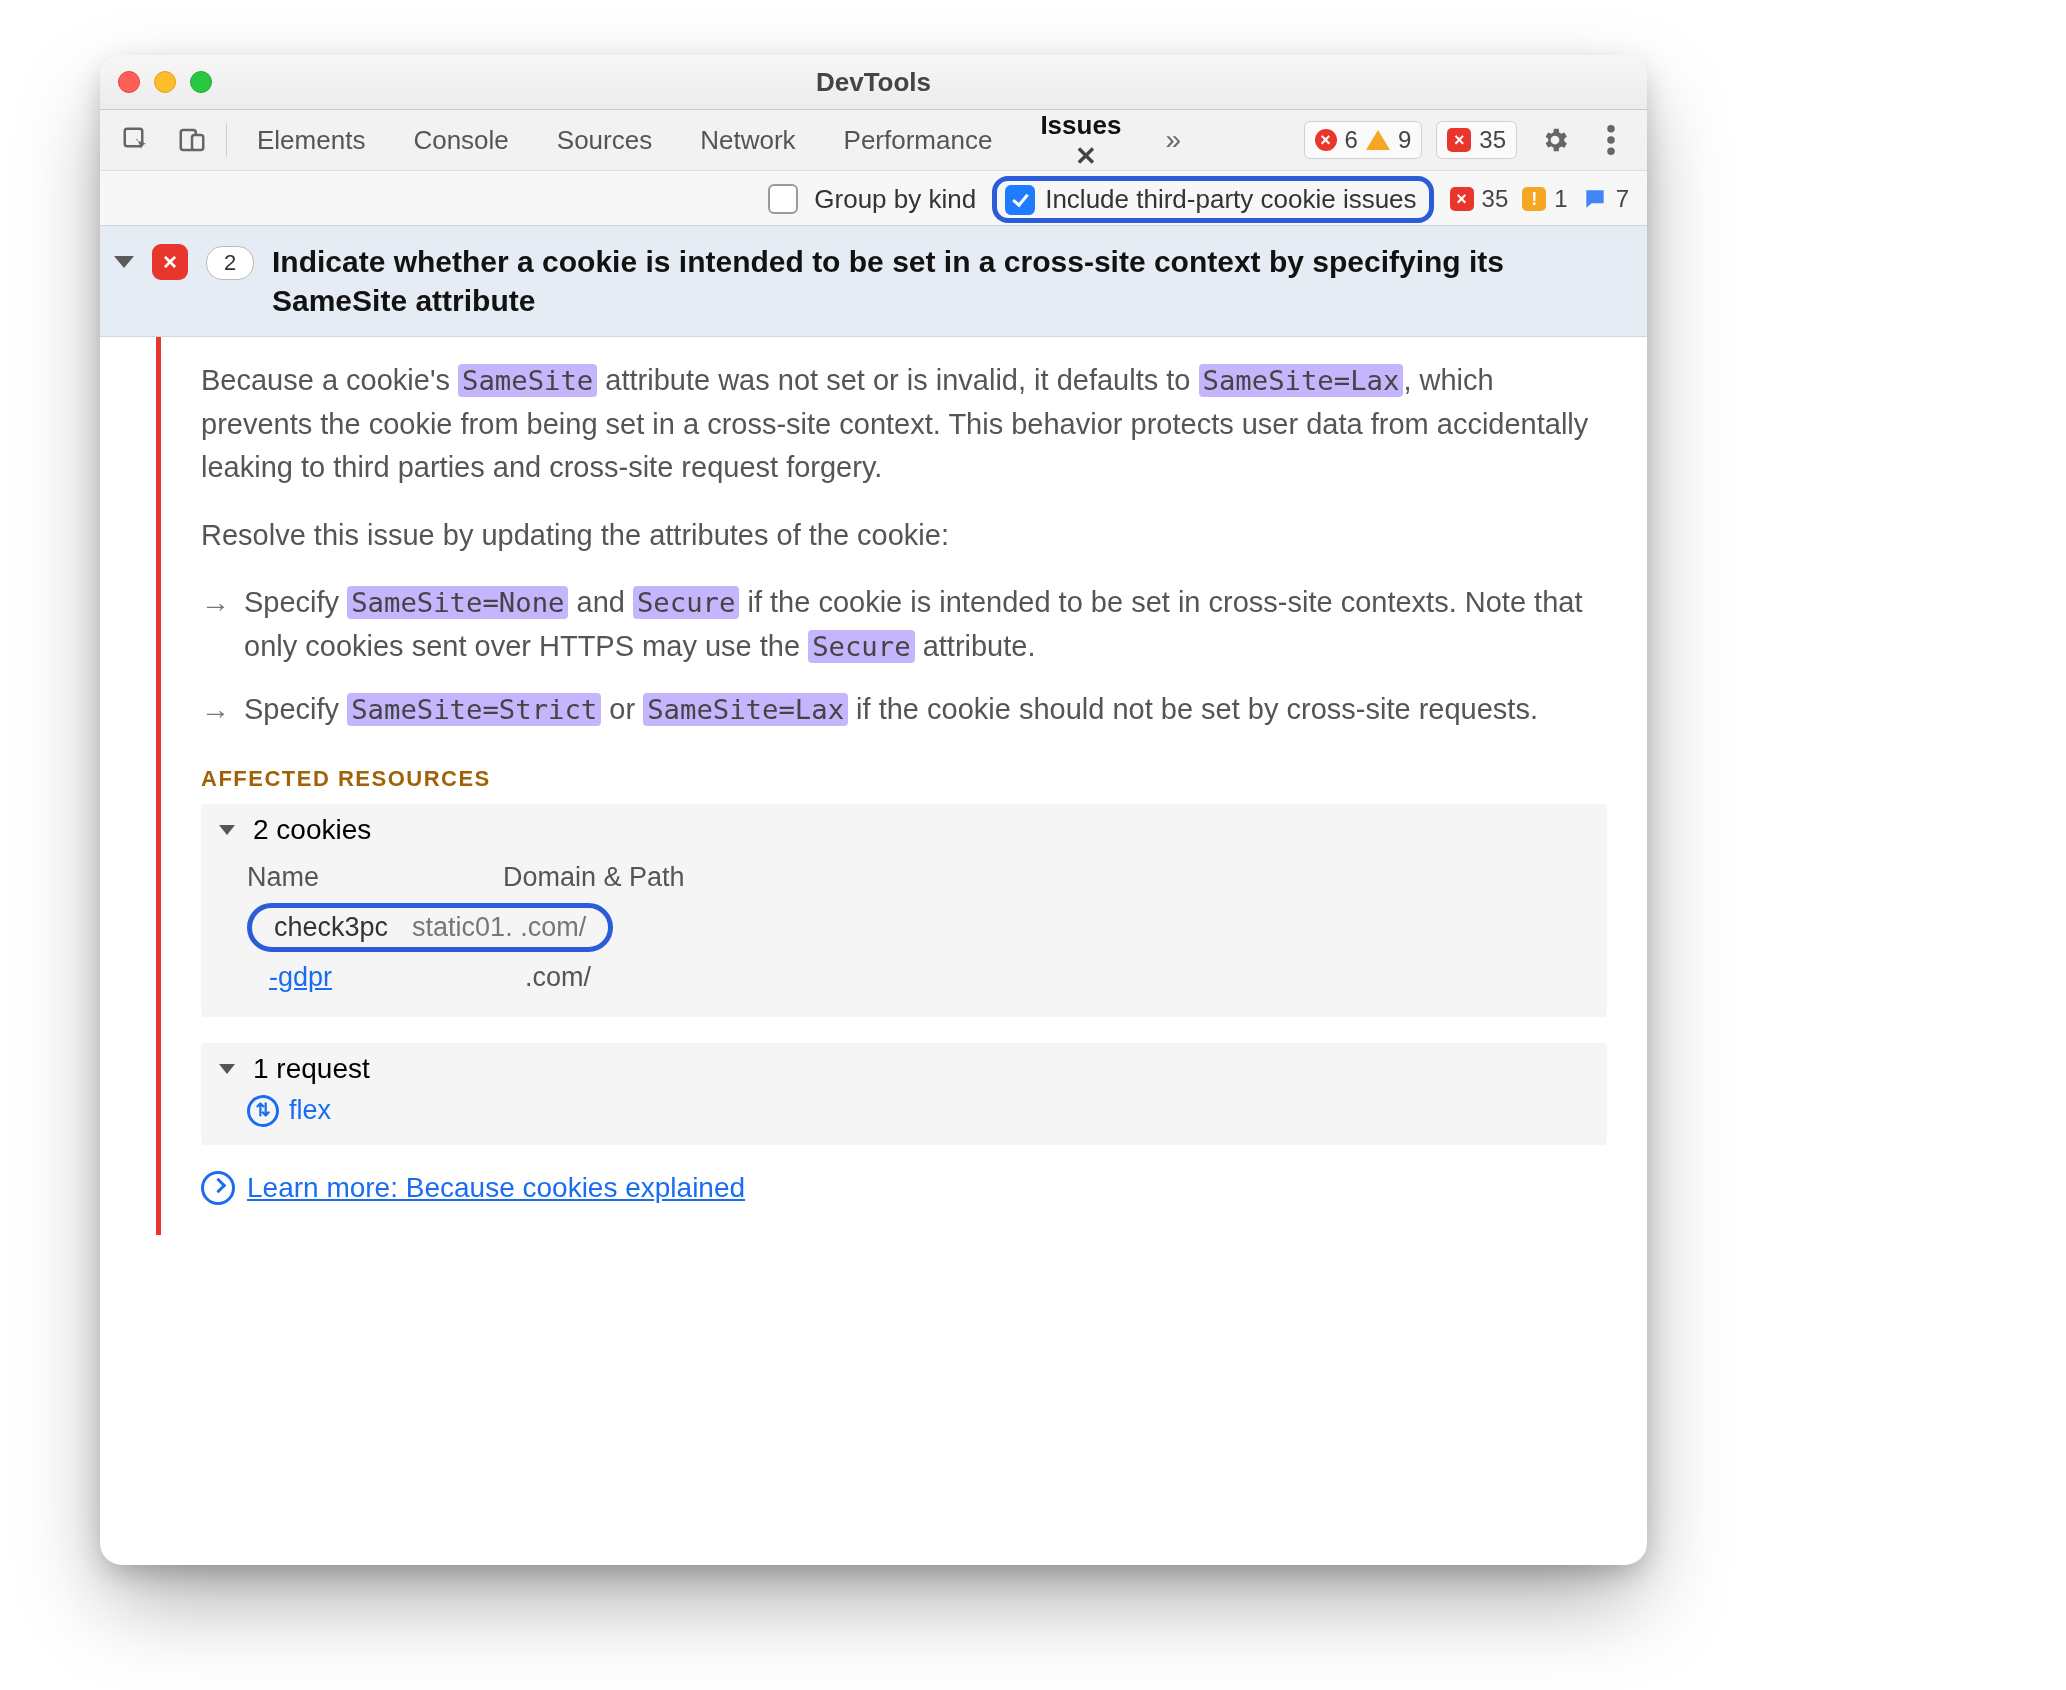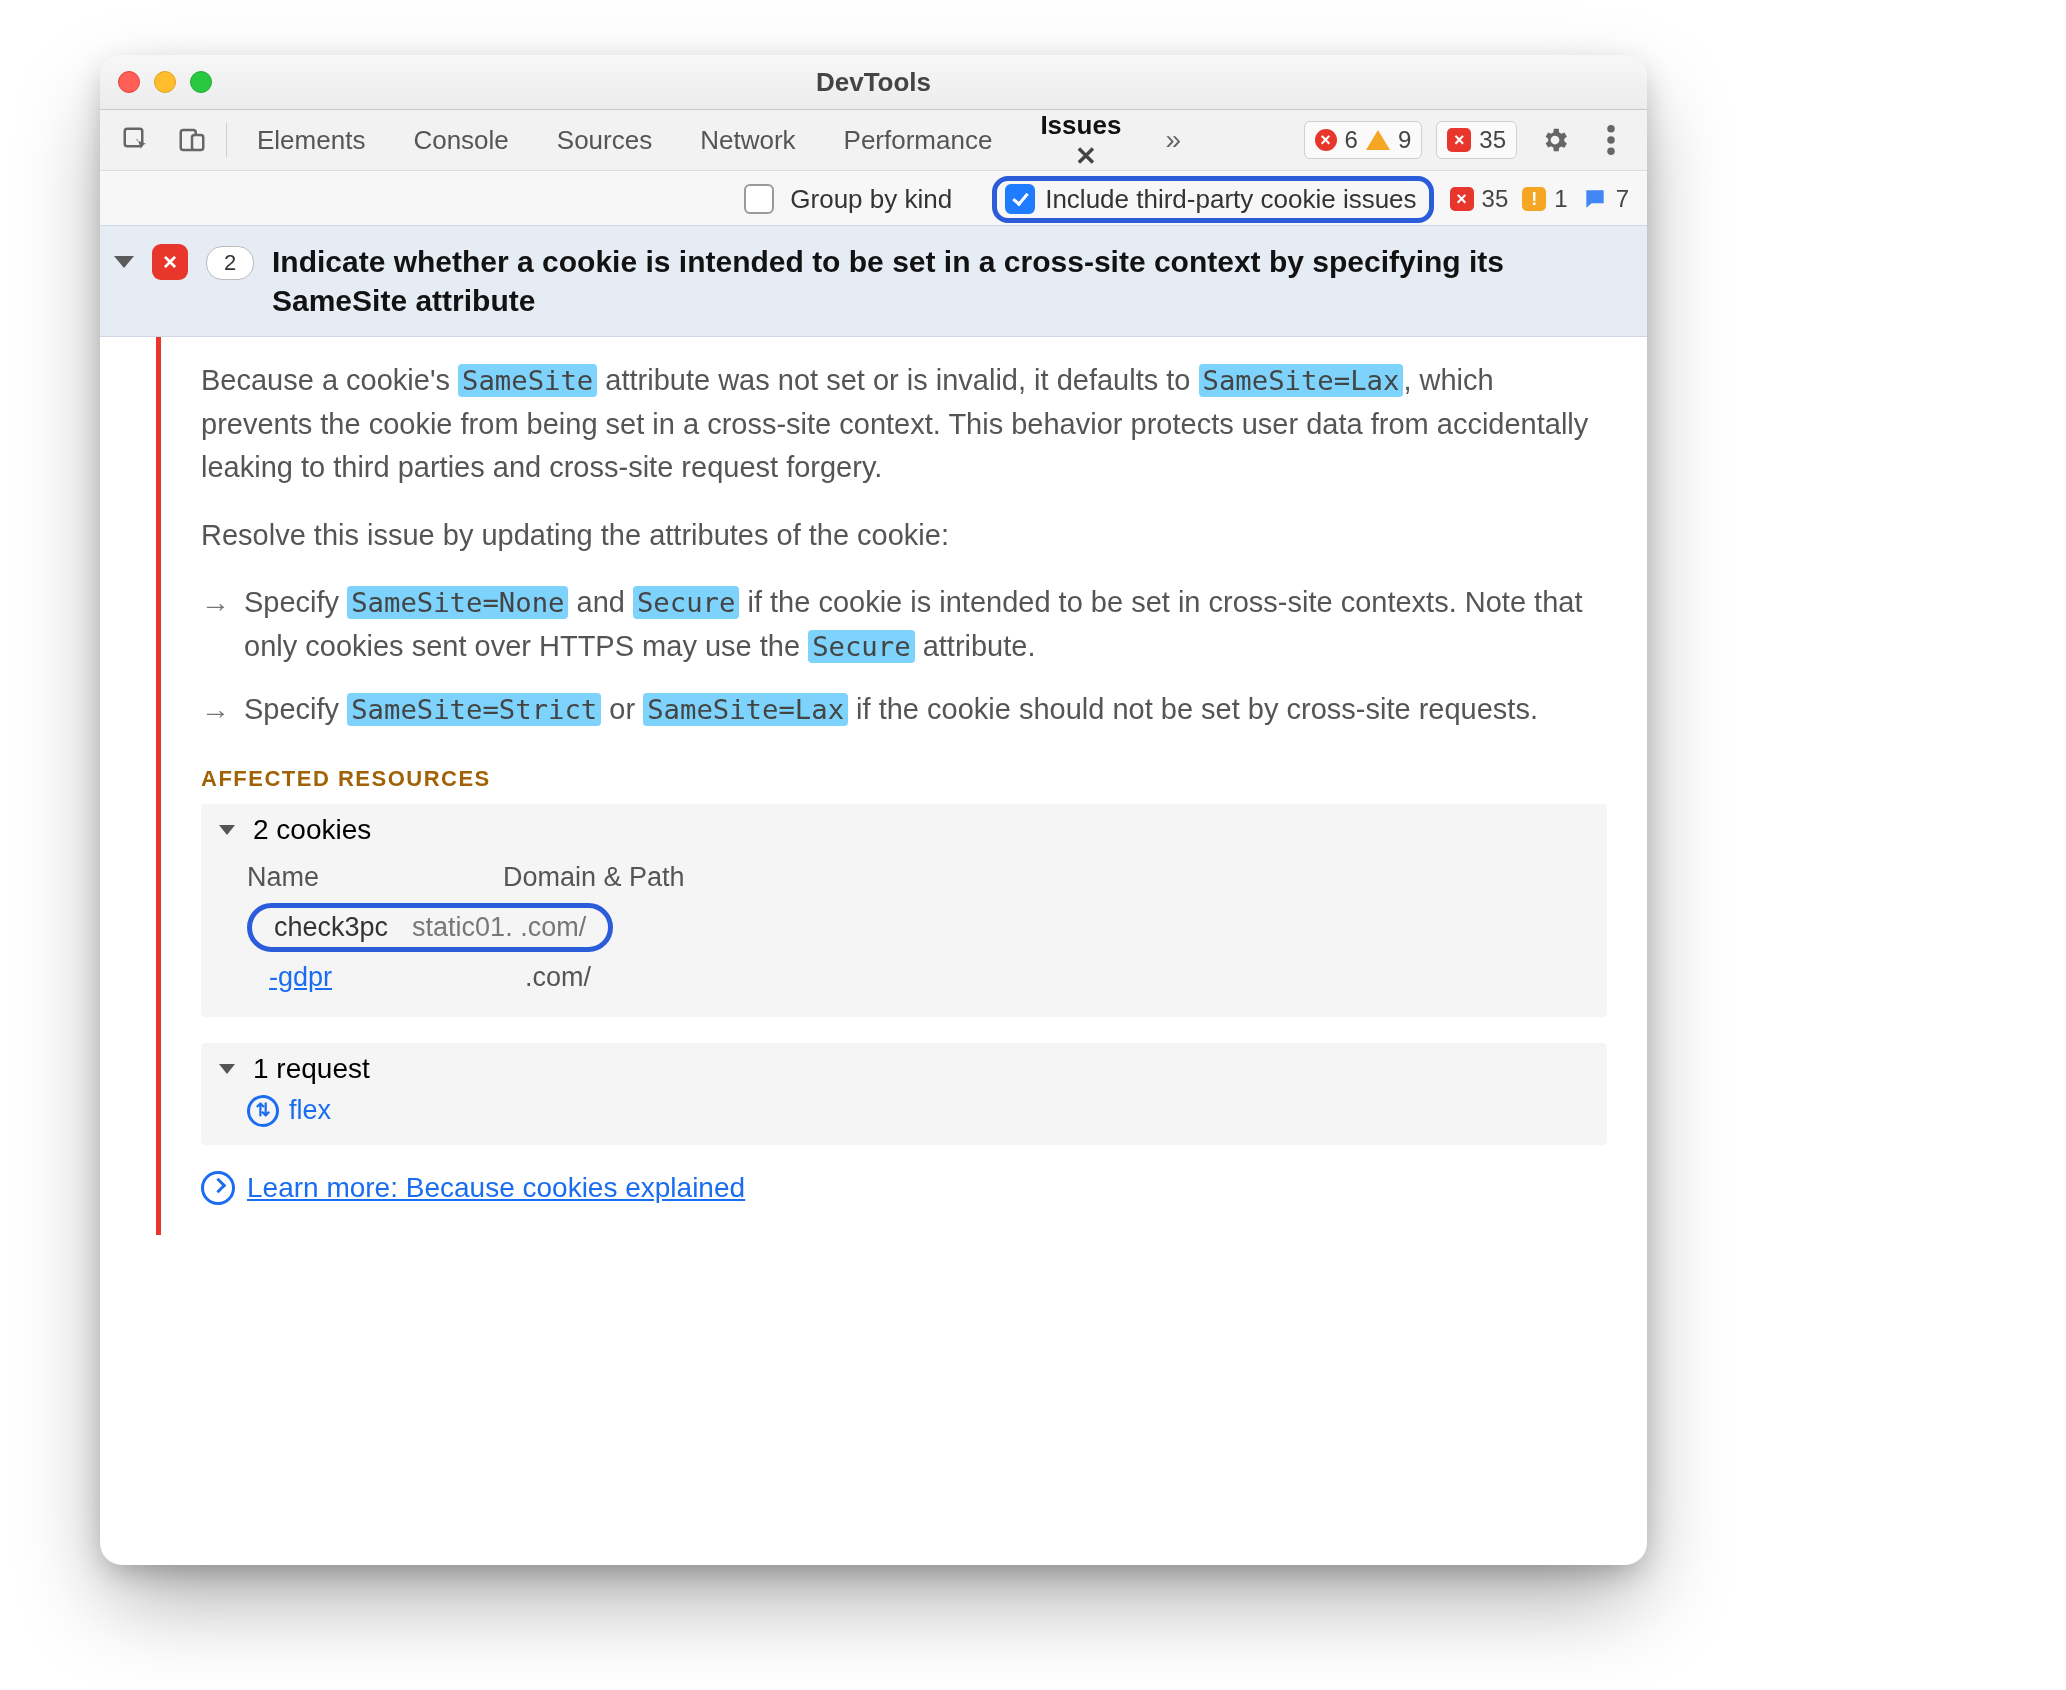--- a/index.html
+++ b/index.html
@@ -110,21 +110,21 @@
     border-bottom:1px solid var(--border);
     font-size:26px;color:#333;
   }
   .check{
     width:26px;height:26px;border:2px solid #9a9a9a;border-radius:6px;background:#fff;flex:none;display:inline-flex;align-items:center;justify-content:center;
   }
   .check.on{background:#1f7bff;border-color:#1f7bff;}
   .check.on::after{content:"";width:6px;height:12px;border:solid #fff;border-width:0 3px 3px 0;transform:rotate(40deg);margin-top:-3px;}
   .label{white-space:nowrap;}
   .hl-ring{
-    border:5px solid var(--highlight);border-radius:16px;padding:3px 12px 3px 8px;display:flex;align-items:center;gap:10px;margin-left:24px;
+    border:5px solid var(--highlight);border-radius:16px;padding:3px 12px 3px 8px;display:flex;align-items:flex-end;gap:10px;
   }
   .pill-counters{display:flex;align-items:center;gap:14px;font-size:24px;}
   .pill-counters .unit{display:flex;align-items:center;gap:8px;color:#444;}
 
   
   .content{
     position:absolute;left:0;right:0;top:170px;bottom:0;
     overflow:hidden;
     font-size:28px;
   }
@@ -147,21 +147,21 @@
   .issue-title{font-size:30px;font-weight:700;color:var(--heading-text);line-height:1.3;}
   .issue-body{
     margin-left:56px;
     border-left:5px solid var(--red-badge);
     padding:22px 40px 30px 40px;
     color:#555;
   }
   .issue-body p{margin:0 0 24px 0;line-height:1.5;font-size:29px;}
   code.kw{
     font-family:ui-monospace,Menlo,Consolas,monospace;
-    background:#7dd3fc;border-radius:4px;padding:1px 4px;font-size:0.94em;color:#444;
+    background:#c4b5fd;border-radius:4px;padding:1px 4px;font-size:0.94em;color:#444;
   }
   .arrow-para{display:flex;gap:14px;margin:0 0 20px 0;line-height:1.5;font-size:29px;}
   .arrow-para .arrow{color:#777;flex:none;}
 
   .affected-label{
     margin-top:34px;margin-bottom:12px;
     letter-spacing:1.5px;font-size:22px;font-weight:700;color:#a16207;
   }
   .aff-block{
     background:var(--soft);border-radius:4px;padding:10px 18px 18px 18px;margin-bottom:26px;

